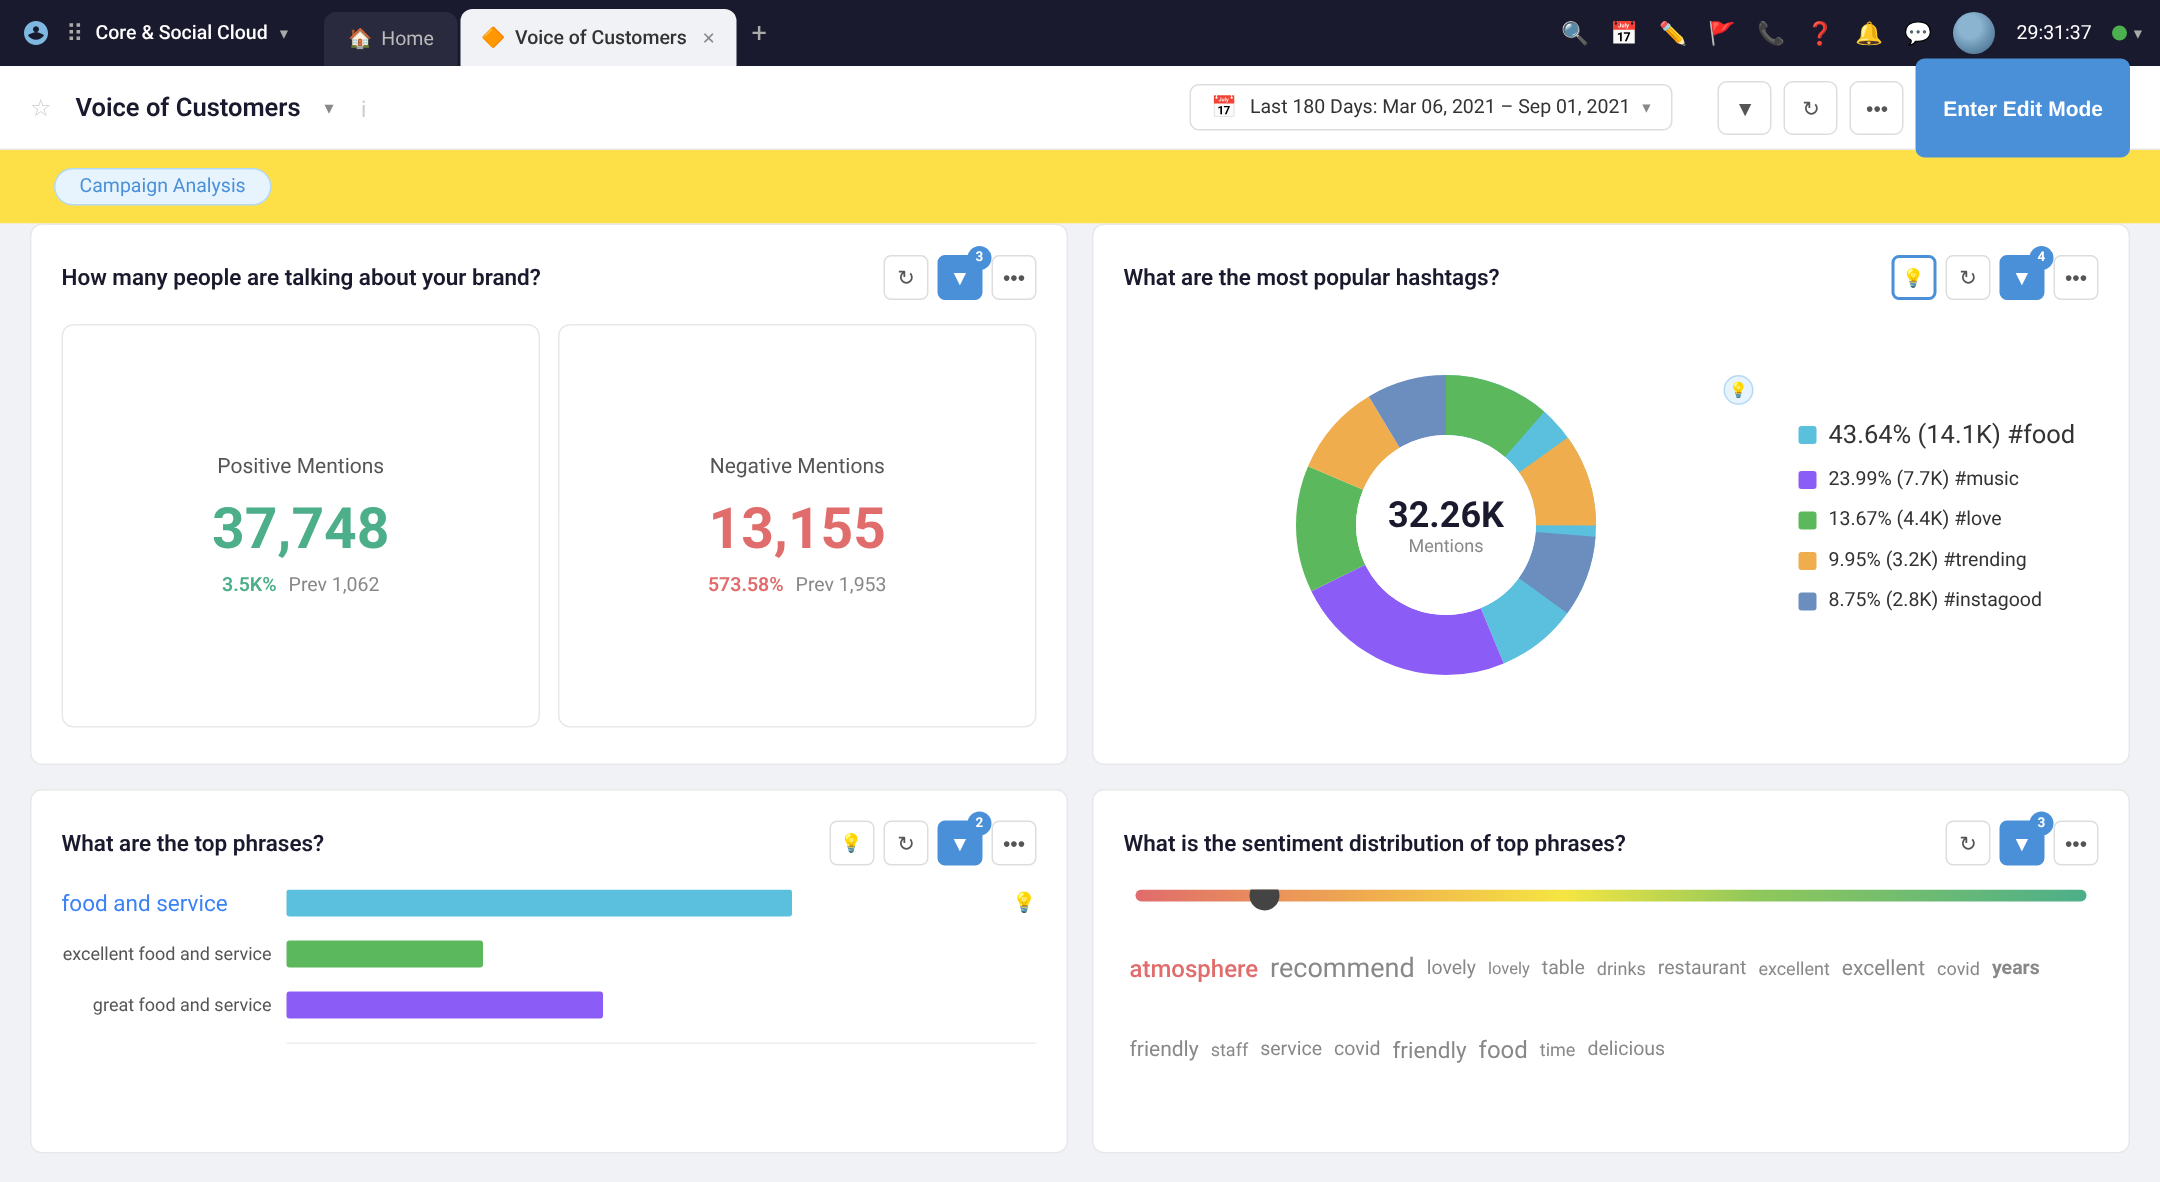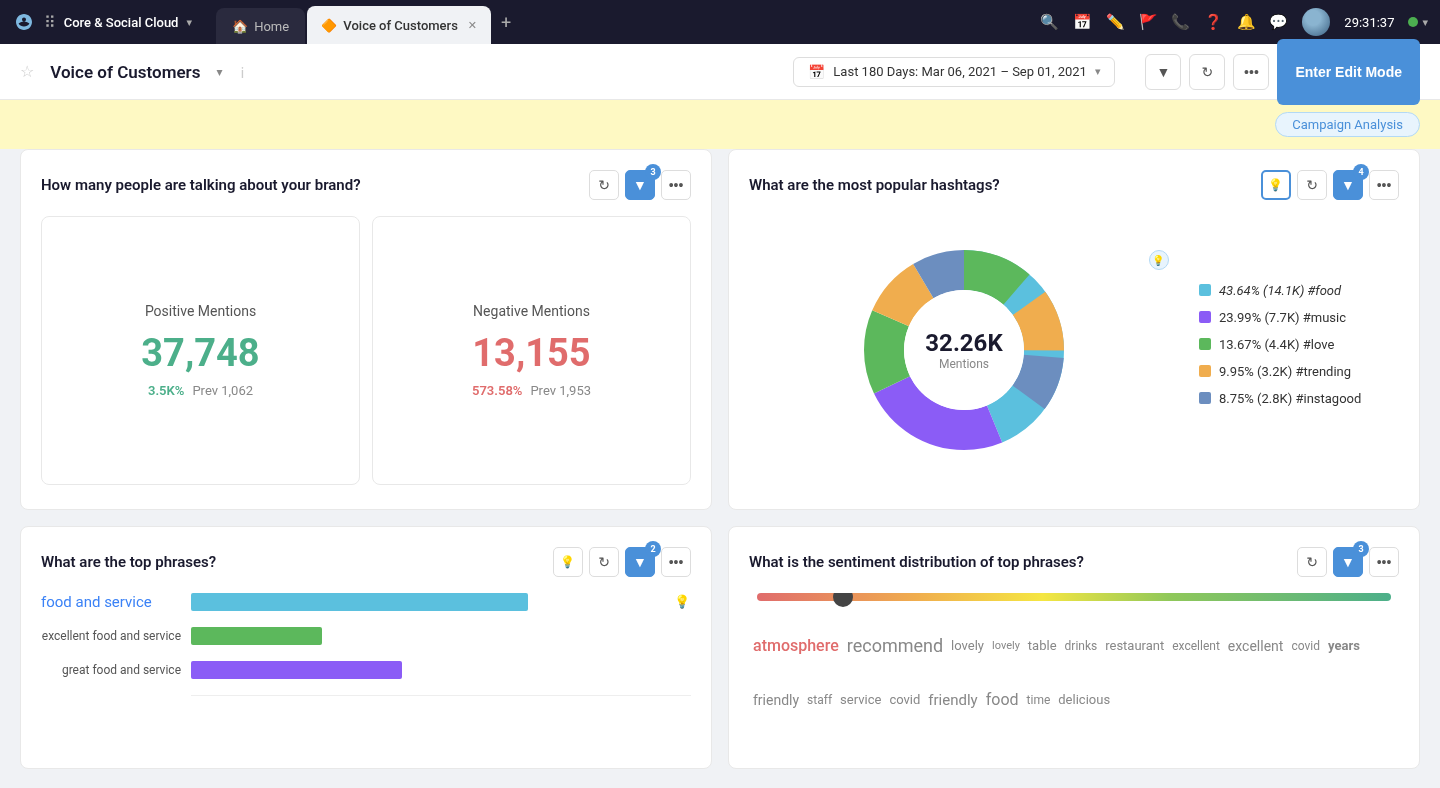--- a/index.html
+++ b/index.html
@@ -21,23 +21,22 @@
       height: 56px;
       display: flex;
       align-items: center;
       padding: 0 20px;
       border-bottom: 1px solid #e8e8e8;
       gap: 16px;
     }
 
     
     .campaign-section {
-      padding: 12px 20px;
-      background: #fef9c3;
-      text-align: right;
+      padding: 12px 36px;
+      background: #fde047;
     }
 
     
     .main-content {
       padding: 0 20px 20px;
       background: #f0f2f5;
       display: grid;
       grid-template-columns: 1fr 1fr;
       gap: 16px;
       height: calc(788px - 44px - 56px - 48px);
@@ -286,21 +285,21 @@
         <div class="donut-center">
           <div class="donut-center-value">32.26K</div>
           <div class="donut-center-label">Mentions</div>
         </div>
 
         <div style="position:absolute;top:10px;right:10px;width:20px;height:20px;background:#e8f4fd;border:1px solid #b3d9f5;border-radius:50%;display:flex;align-items:center;justify-content:center;font-size:10px;color:#4a90d9;cursor:pointer;">💡</div>
       </div>
       <div class="donut-legend">
         <div class="legend-item">
           <div class="legend-dot" style="background:#5bc0de;"></div>
-          <span style="font-size:13px;color:#333;font-style:italic;">43.64% (14.1K) #food</span>
+          <span style="font-size:17px;color:#333;">43.64% (14.1K) #food</span>
         </div>
         <div class="legend-item">
           <div class="legend-dot" style="background:#8b5cf6;"></div>
           <span style="font-size:13px;color:#333;">23.99% (7.7K) #music</span>
         </div>
         <div class="legend-item">
           <div class="legend-dot" style="background:#5cb85c;"></div>
           <span style="font-size:13px;color:#333;">13.67% (4.4K) #love</span>
         </div>
         <div class="legend-item">

